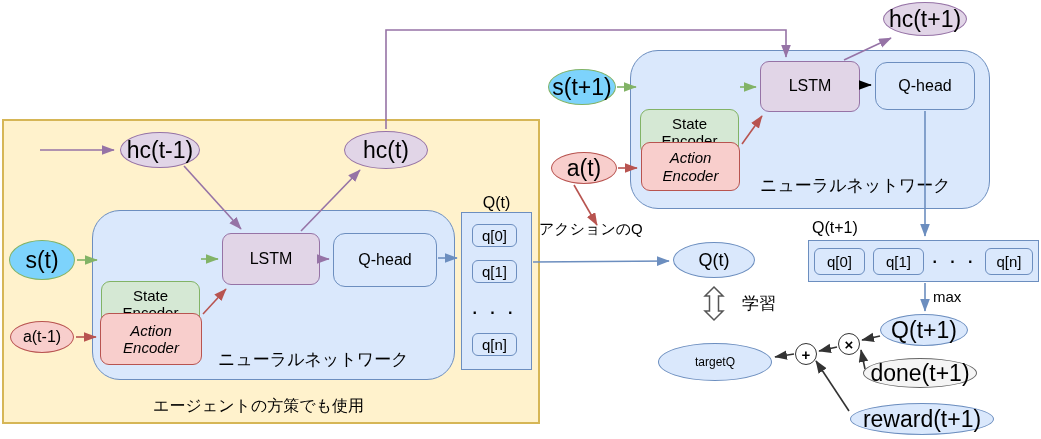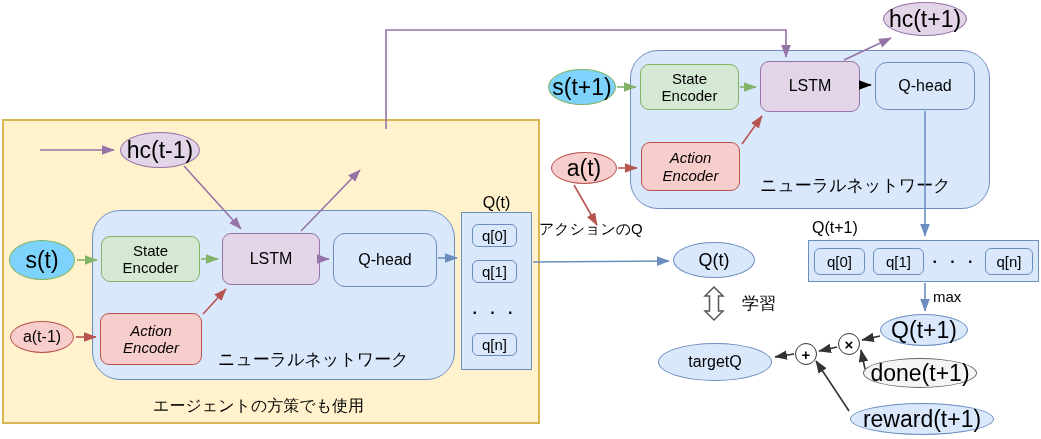--- a/index.html
+++ b/index.html
@@ -15,21 +15,21 @@
   }
   .box{
     position:absolute;display:flex;align-items:center;justify-content:center;text-align:center;
     box-sizing:border-box;z-index:3;font-size:15px;line-height:1.15;
   }
   .netbox{
     position:absolute;background:#DAE8FC;border:1.6px solid #6C8EBF;border-radius:28px;
     box-sizing:border-box;z-index:2;
   }
   .net-label{position:absolute;font-size:17px;z-index:3;white-space:nowrap;}
-  .green{background:#D5E8D4;border:1.5px solid #82B366;border-radius:9px;}
+  .green{background:#D5E8D4;border:1.5px solid #82B366;border-radius:9px;margin-top:45px;}
   .red{background:#F8CECC;border:1.5px solid #B85450;border-radius:9px;font-style:italic;}
   .purple{background:#E1D5E7;border:1.5px solid #9673A6;border-radius:9px;}
   .blue{background:#DAE8FC;border:1.5px solid #6C8EBF;border-radius:12px;}
   .ell-green{background:#7dd3fc;border:1.5px solid #82B366;}
   .ell-red{background:#F8CECC;border:1.5px solid #B85450;}
   .ell-purple{background:#E1D5E7;border:1.5px solid #9673A6;}
   .ell-blue{background:#DAE8FC;border:1.5px solid #6C8EBF;}
   .ell-gray{background:#F5F5F5;border:1.5px solid #666666;}
   .qcol{
     position:absolute;background:#DAE8FC;border:1.6px solid #6C8EBF;box-sizing:border-box;z-index:3;
@@ -70,20 +70,21 @@
   <div class="box blue" style="left:333px;top:233px;width:104px;height:54px;font-size:16px;">
       <span>Q-head</span>
     </div>
   <div class="box red" style="left:100px;top:313px;width:102px;height:52px;">
       <span style="display:inline-block;width:66px;">Action Encoder</span>
     </div>
 
   <div class="ellipse ell-green" style="left:9px;top:240px;width:66px;height:40px;">s(t)</div>
   <div class="ellipse ell-red" style="left:10px;top:321px;width:64px;height:32px;font-size:16px;">a(t-1)</div>
   <div class="ellipse ell-purple" style="left:120px;top:132px;width:80px;height:36px;">hc(t-1)</div>
+  <div class="ellipse ell-purple" style="left:344px;top:131px;width:84px;height:38px;">hc(t)</div>
 
   <div class="flowlabel" style="left:461px;top:194px;width:71px;text-align:center;font-size:16px;">Q(t)</div>
   <div class="qcol" style="left:461px;top:212px;width:71px;height:158px;">
     <div class="qcell" style="left:10px;top:11px;width:45px;height:23px;">q[0]</div>
     <div class="qcell" style="left:10px;top:47px;width:45px;height:23px;">q[1]</div>
     <div class="dots" style="left:8px;top:88px;width:50px;height:23px;">· · ·</div>
     <div class="qcell" style="left:10px;top:120px;width:45px;height:23px;">q[n]</div>
   </div>
 
   <div class="netbox" style="left:630px;top:50px;width:360px;height:159px;"></div>
@@ -112,21 +113,21 @@
     <div class="qcell" style="left:64px;top:7px;width:51px;height:27px;">q[1]</div>
     <div class="dots" style="left:120px;top:7px;width:52px;height:27px;">· · ·</div>
     <div class="qcell" style="left:176px;top:7px;width:48px;height:27px;">q[n]</div>
   </div>
 
   <div class="flowlabel" style="left:539px;top:220px;font-size:15px;">アクションのQ</div>
   <div class="ellipse ell-blue" style="left:673px;top:242px;width:82px;height:36px;font-size:18px;">Q(t)</div>
   <div class="flowlabel" style="left:742px;top:292px;font-size:17px;">学習</div>
   <div class="flowlabel" style="left:933px;top:288px;font-size:15px;">max</div>
   <div class="ellipse ell-blue" style="left:880px;top:314px;width:88px;height:32px;">Q(t+1)</div>
-  <div class="ellipse ell-blue" style="left:658px;top:343px;width:114px;height:38px;font-size:16px;">targetQ</div>
+  <div class="ellipse ell-blue" style="left:658px;top:343px;width:114px;height:38px;font-size:12px;">targetQ</div>
   <div class="ellipse ell-gray" style="left:863px;top:358px;width:114px;height:30px;">done(t+1)</div>
   <div class="ellipse ell-blue" style="left:850px;top:403px;width:144px;height:32px;">reward(t+1)</div>
   <div class="opcircle" style="left:838px;top:333px;">×</div>
   <div class="opcircle" style="left:795px;top:343px;">+</div>
 
   <svg class="arrows" width="1041" height="439" viewBox="0 0 1041 439">
     <defs>
       <marker id="m-purple" markerWidth="9" markerHeight="7" refX="7.5" refY="3" orient="auto">
           <path d="M0,0 L8,3 L0,6 z" fill="#9673A6"></path>
         </marker>

